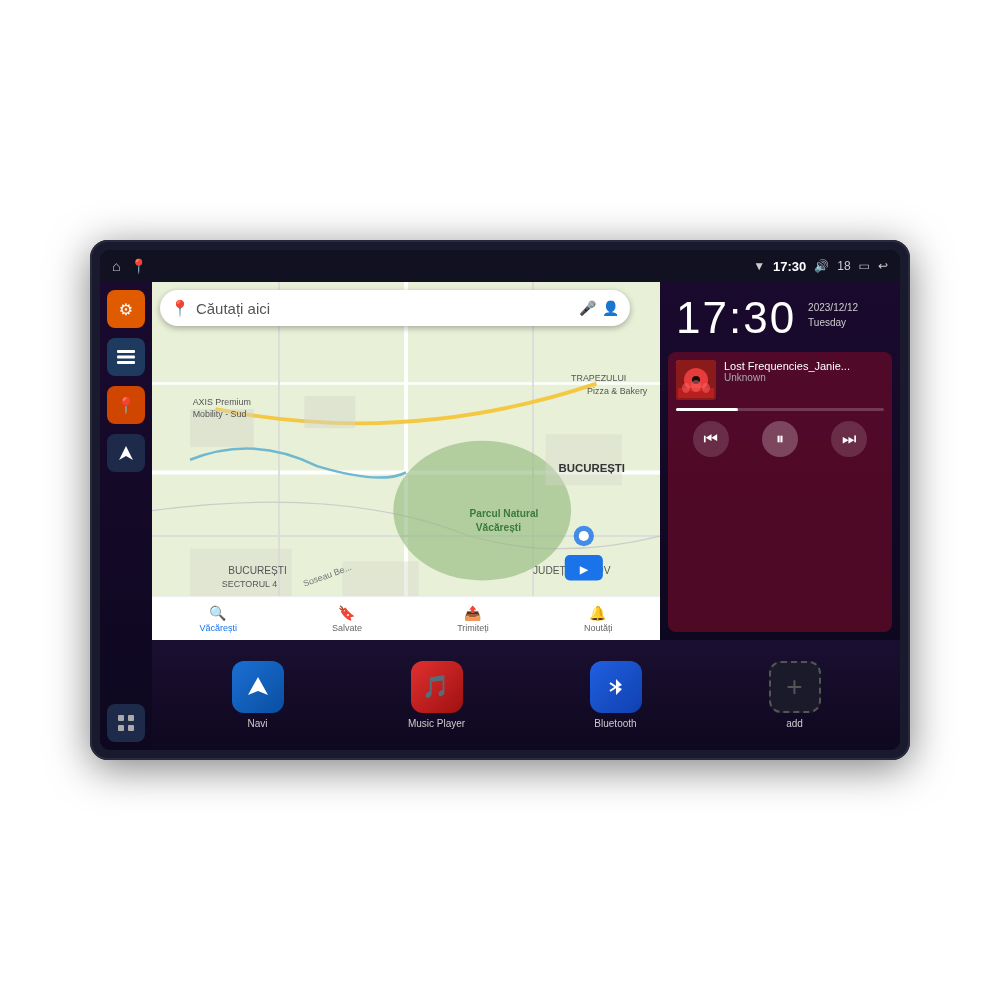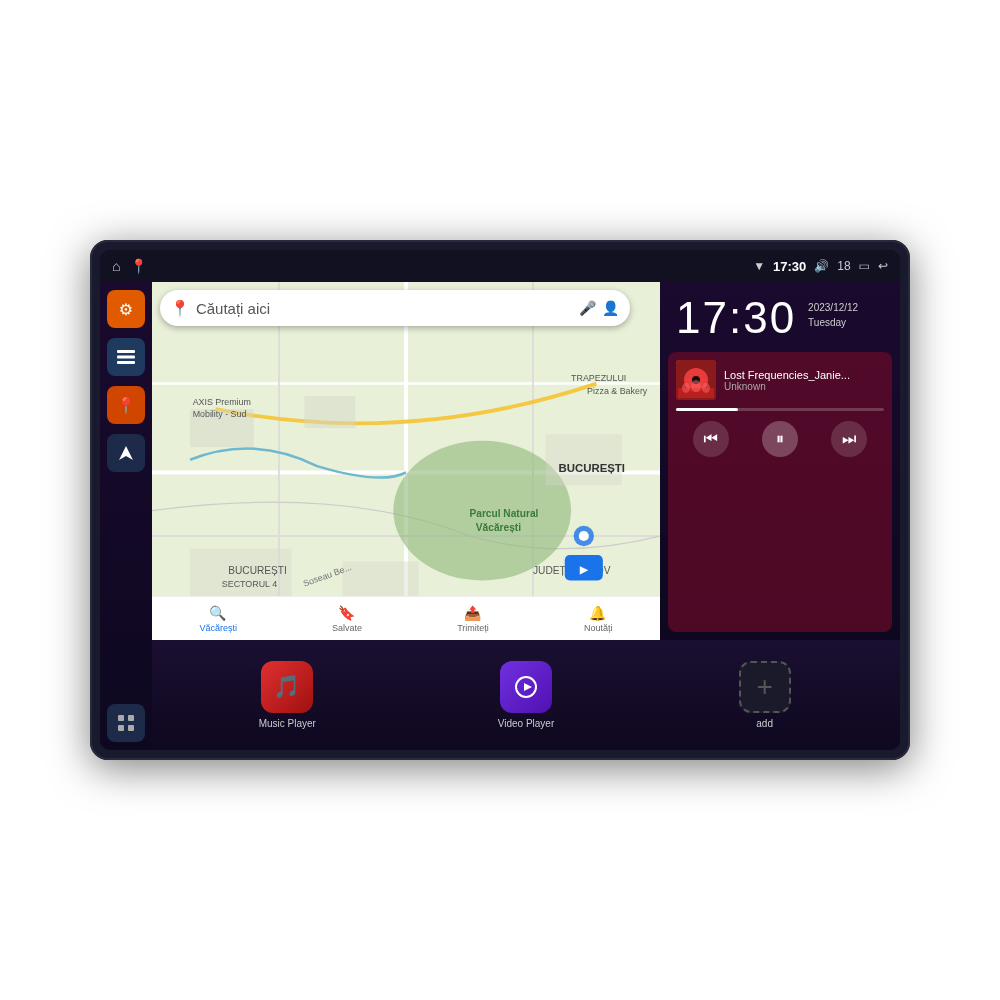--- a/index.html
+++ b/index.html
@@ -235,21 +235,21 @@
       background: rgba(120, 10, 40, 0.6);
       margin: 4px 8px 8px;
       border-radius: 8px;
       display: flex;
       flex-direction: column;
       padding: 8px;
       overflow: hidden;
     }
     .music-info {
       display: flex;
-      align-items: center;
+      align-items: flex-start;
       gap: 8px;
       margin-bottom: 8px;
     }
     .album-art {
       width: 40px;
       height: 40px;
       border-radius: 4px;
       background: linear-gradient(135deg, #ff6060, #8b2020);
       overflow: hidden;
       flex-shrink: 0;
@@ -524,39 +524,48 @@
                 <div class="ctrl-btn">⏮</div>
                 <div class="ctrl-btn play-pause">⏸</div>
                 <div class="ctrl-btn">⏭</div>
               </div>
             </div>
           </div>
         </div>
 
         <div class="app-grid">
 
+          <div class="app-icon">
+            <div class="app-icon-circle" style="background:linear-gradient(135deg,#1a6fd4,#0a4fa0)">
+              <svg width="28" height="28" viewBox="0 0 28 28" fill="white">
+                <polygon points="14,4 24,22 14,18 4,22"></polygon>
+              </svg>
+            </div>
+            <span class="app-label">Navi</span>
+          </div>
 
           <div class="app-icon">
             <div class="app-icon-circle" style="background:linear-gradient(135deg,#e03030,#a01010)">
               <span style="font-size:22px">🎵</span>
             </div>
             <span class="app-label">Music Player</span>
           </div>
 
+
+
           <div class="app-icon">
-            <div class="app-icon-circle" style="background:linear-gradient(135deg,#7030e0,#5010b0)">
+            <div class="app-icon-circle" style="background:linear-gradient(135deg,#2060e0,#1040b0)">
               <svg width="24" height="24" viewBox="0 0 24 24" fill="white">
-                <circle cx="12" cy="12" r="10" fill="none" stroke="white" stroke-width="2"></circle>
-                <polygon points="10,8 18,12 10,16" fill="white"></polygon>
+                <path d="M12 4 L12 20 L18 14 L14 12 L18 10 L12 4Z" fill="white"></path>
+                <path d="M12 12 L6 16" stroke="white" stroke-width="2" fill="none"></path>
+                <path d="M12 12 L6 8" stroke="white" stroke-width="2" fill="none"></path>
               </svg>
             </div>
-            <span class="app-label">Video Player</span>
+            <span class="app-label">Bluetooth</span>
           </div>
-
-
 
 
 
           <div class="app-icon">
             <div class="app-icon-circle" style="background:#1a1a2a;border:2px dashed #555;font-size:28px;color:#555;">
               +
             </div>
             <span class="app-label">add</span>
           </div>
 

